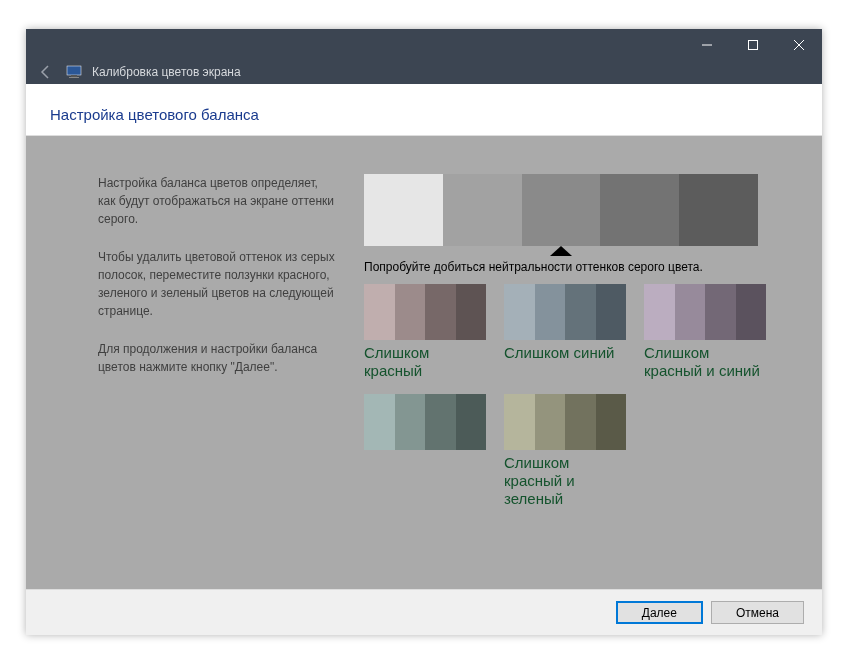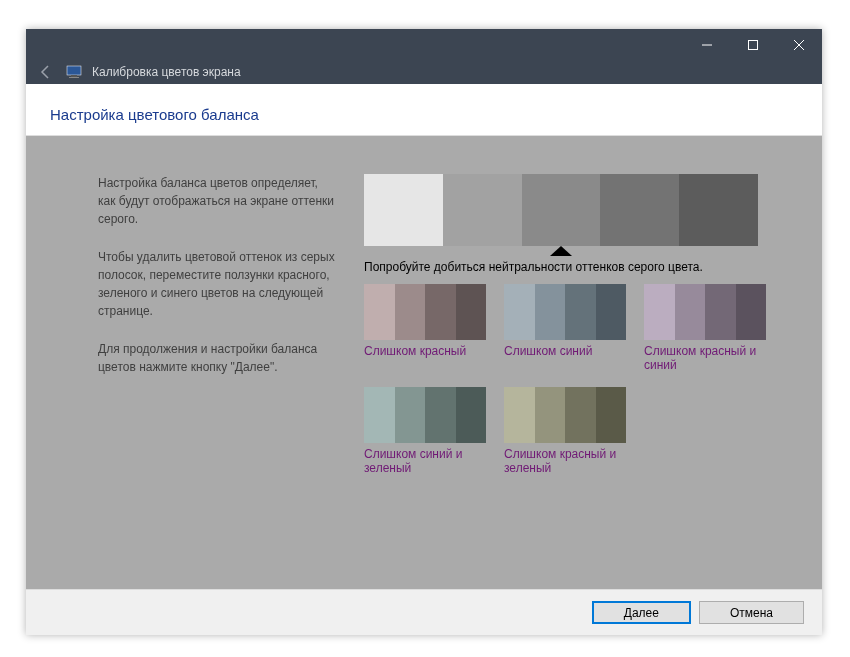--- a/index.html
+++ b/index.html
@@ -20,23 +20,23 @@
 .right-col { flex: 1; }
 .neutral-strip { display: flex; width: 394px; height: 72px; }
 .neutral-strip > div { flex: 1; }
 .pointer { width: 394px; height: 14px; display: flex; justify-content: center; align-items: flex-start; }
 .pointer svg { width: 38px; height: 10px; }
 .instruction { font-size: 12px; color: #000; margin-bottom: 10px; }
 .examples { display: grid; grid-template-columns: repeat(3, 122px); gap: 14px 18px; }
 .example { }
 .example-strip { display: flex; width: 122px; height: 56px; margin-bottom: 4px; }
 .example-strip > div { flex: 1; }
-.example-label { font-size: 12px; color: #701a75; line-height: 1.2; }
+.example-label { font-size: 15px; color: #14532d; line-height: 1.2; }
 .footer { height: 46px; background: #f0f0f0; border-top: 1px solid #ddd; display: flex; justify-content: flex-end; align-items: center; padding-right: 18px; gap: 8px; }
-.btn { min-width: 78px; height: 23px; font-size: 12px; background: #e1e1e1; border: 1px solid #adadad; display: flex; align-items: center; justify-content: center; padding: 0 30px; }
+.btn { min-width: 78px; height: 23px; font-size: 12px; background: #e1e1e1; border: 1px solid #adadad; display: flex; align-items: center; justify-content: center; padding: 0 24px; }
 .btn.primary { border: 2px solid #0078d7; }
 </style>
 </head>
 <body>
 
 <div class="window">
   <div class="titlebar">
     <div class="titlebar-btn">
       <svg viewBox="0 0 10 10">
           <line x1="0" y1="5" x2="10" y2="5" stroke="#fff" stroke-width="1"></line>
@@ -65,21 +65,21 @@
         <rect x="5" y="10" width="6" height="2" fill="#555"></rect>
         <rect x="3" y="12" width="10" height="1" fill="#888"></rect>
       </svg>
     <span class="app-title">Калибровка цветов экрана</span>
   </div>
   <div class="content">
     <div class="page-heading">Настройка цветового баланса</div>
     <div class="main-area">
       <div class="left-col">
         <p>Настройка баланса цветов определяет, как будут отображаться на экране оттенки серого.</p>
-        <p>Чтобы удалить цветовой оттенок из серых полосок, переместите ползунки красного, зеленого и синего цветов на следующей странице.</p>
+        <p>Чтобы удалить цветовой оттенок из серых полосок, переместите ползунки красного, зеленого и зеленый цветов на следующей странице.</p>
         <p>Для продолжения и настройки баланса цветов нажмите кнопку "Далее".</p>
       </div>
       <div class="right-col">
         <div class="neutral-strip" id="neutral-strip">
             <div style="background: rgb(230, 230, 230);"></div>
             <div style="background: rgb(162, 162, 162);"></div>
             <div style="background: rgb(138, 138, 138);"></div>
             <div style="background: rgb(115, 115, 115);"></div>
             <div style="background: rgb(92, 92, 92);"></div>
           </div>
@@ -117,21 +117,20 @@
               </div>
               <div class="example-label">Слишком красный и синий</div>
             </div>
             <div class="example">
               <div class="example-strip">
                 <div style="background: rgb(163, 183, 181);"></div>
                 <div style="background: rgb(131, 150, 146);"></div>
                 <div style="background: rgb(98, 115, 111);"></div>
                 <div style="background: rgb(76, 91, 88);"></div>
               </div>
-              <div class="example-label">Слишком синий и зеленый</div>
             </div>
             <div class="example">
               <div class="example-strip">
                 <div style="background: rgb(181, 181, 156);"></div>
                 <div style="background: rgb(148, 148, 125);"></div>
                 <div style="background: rgb(114, 114, 94);"></div>
                 <div style="background: rgb(90, 90, 72);"></div>
               </div>
               <div class="example-label">Слишком красный и зеленый</div>
             </div>

